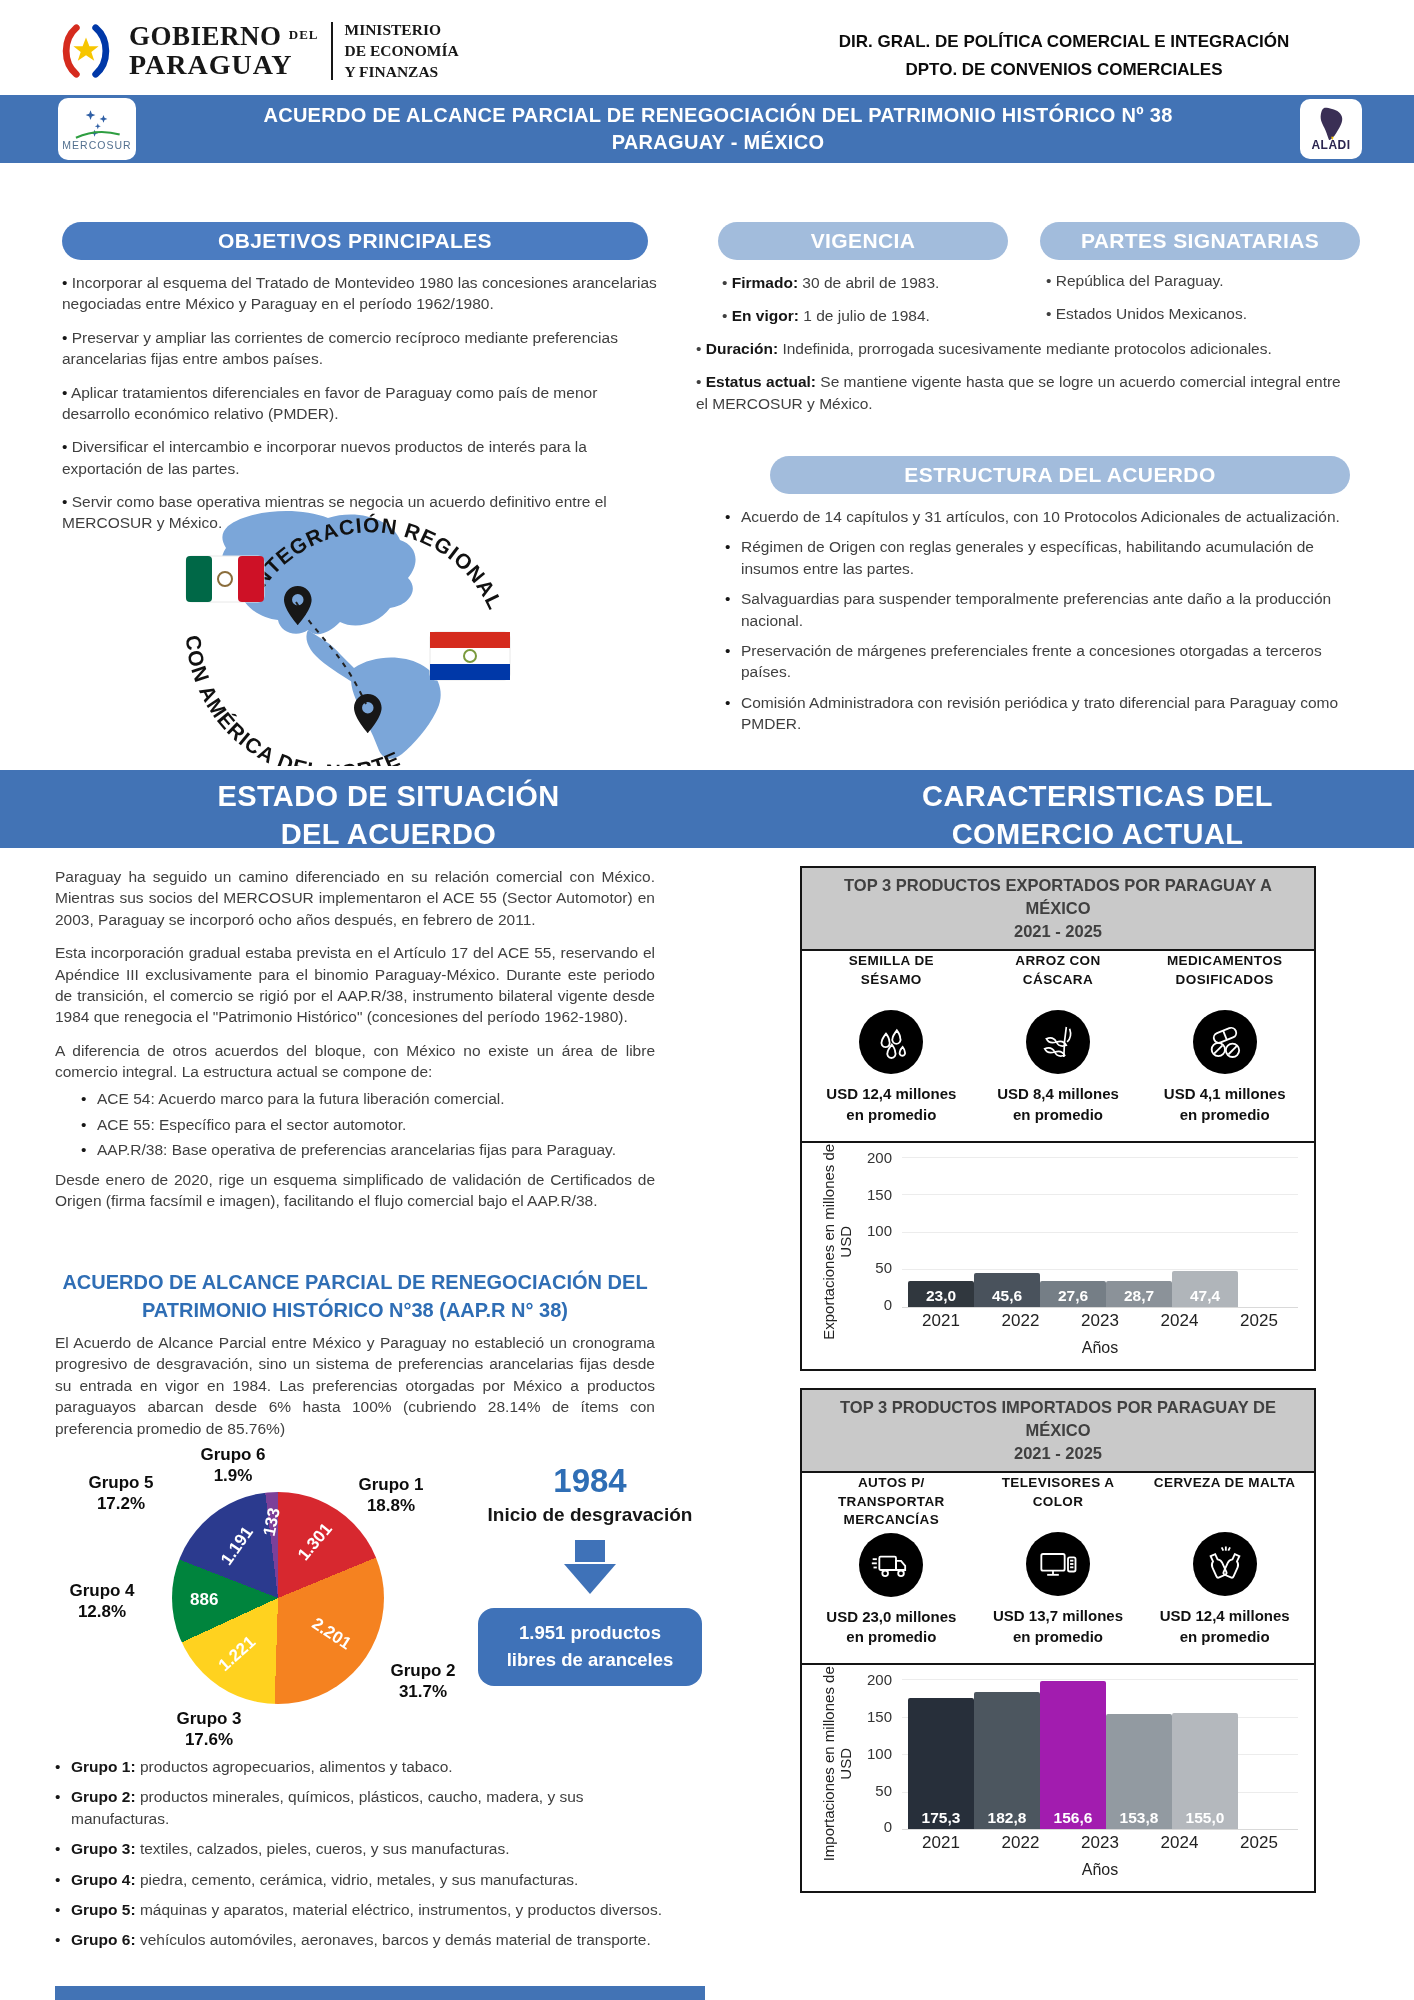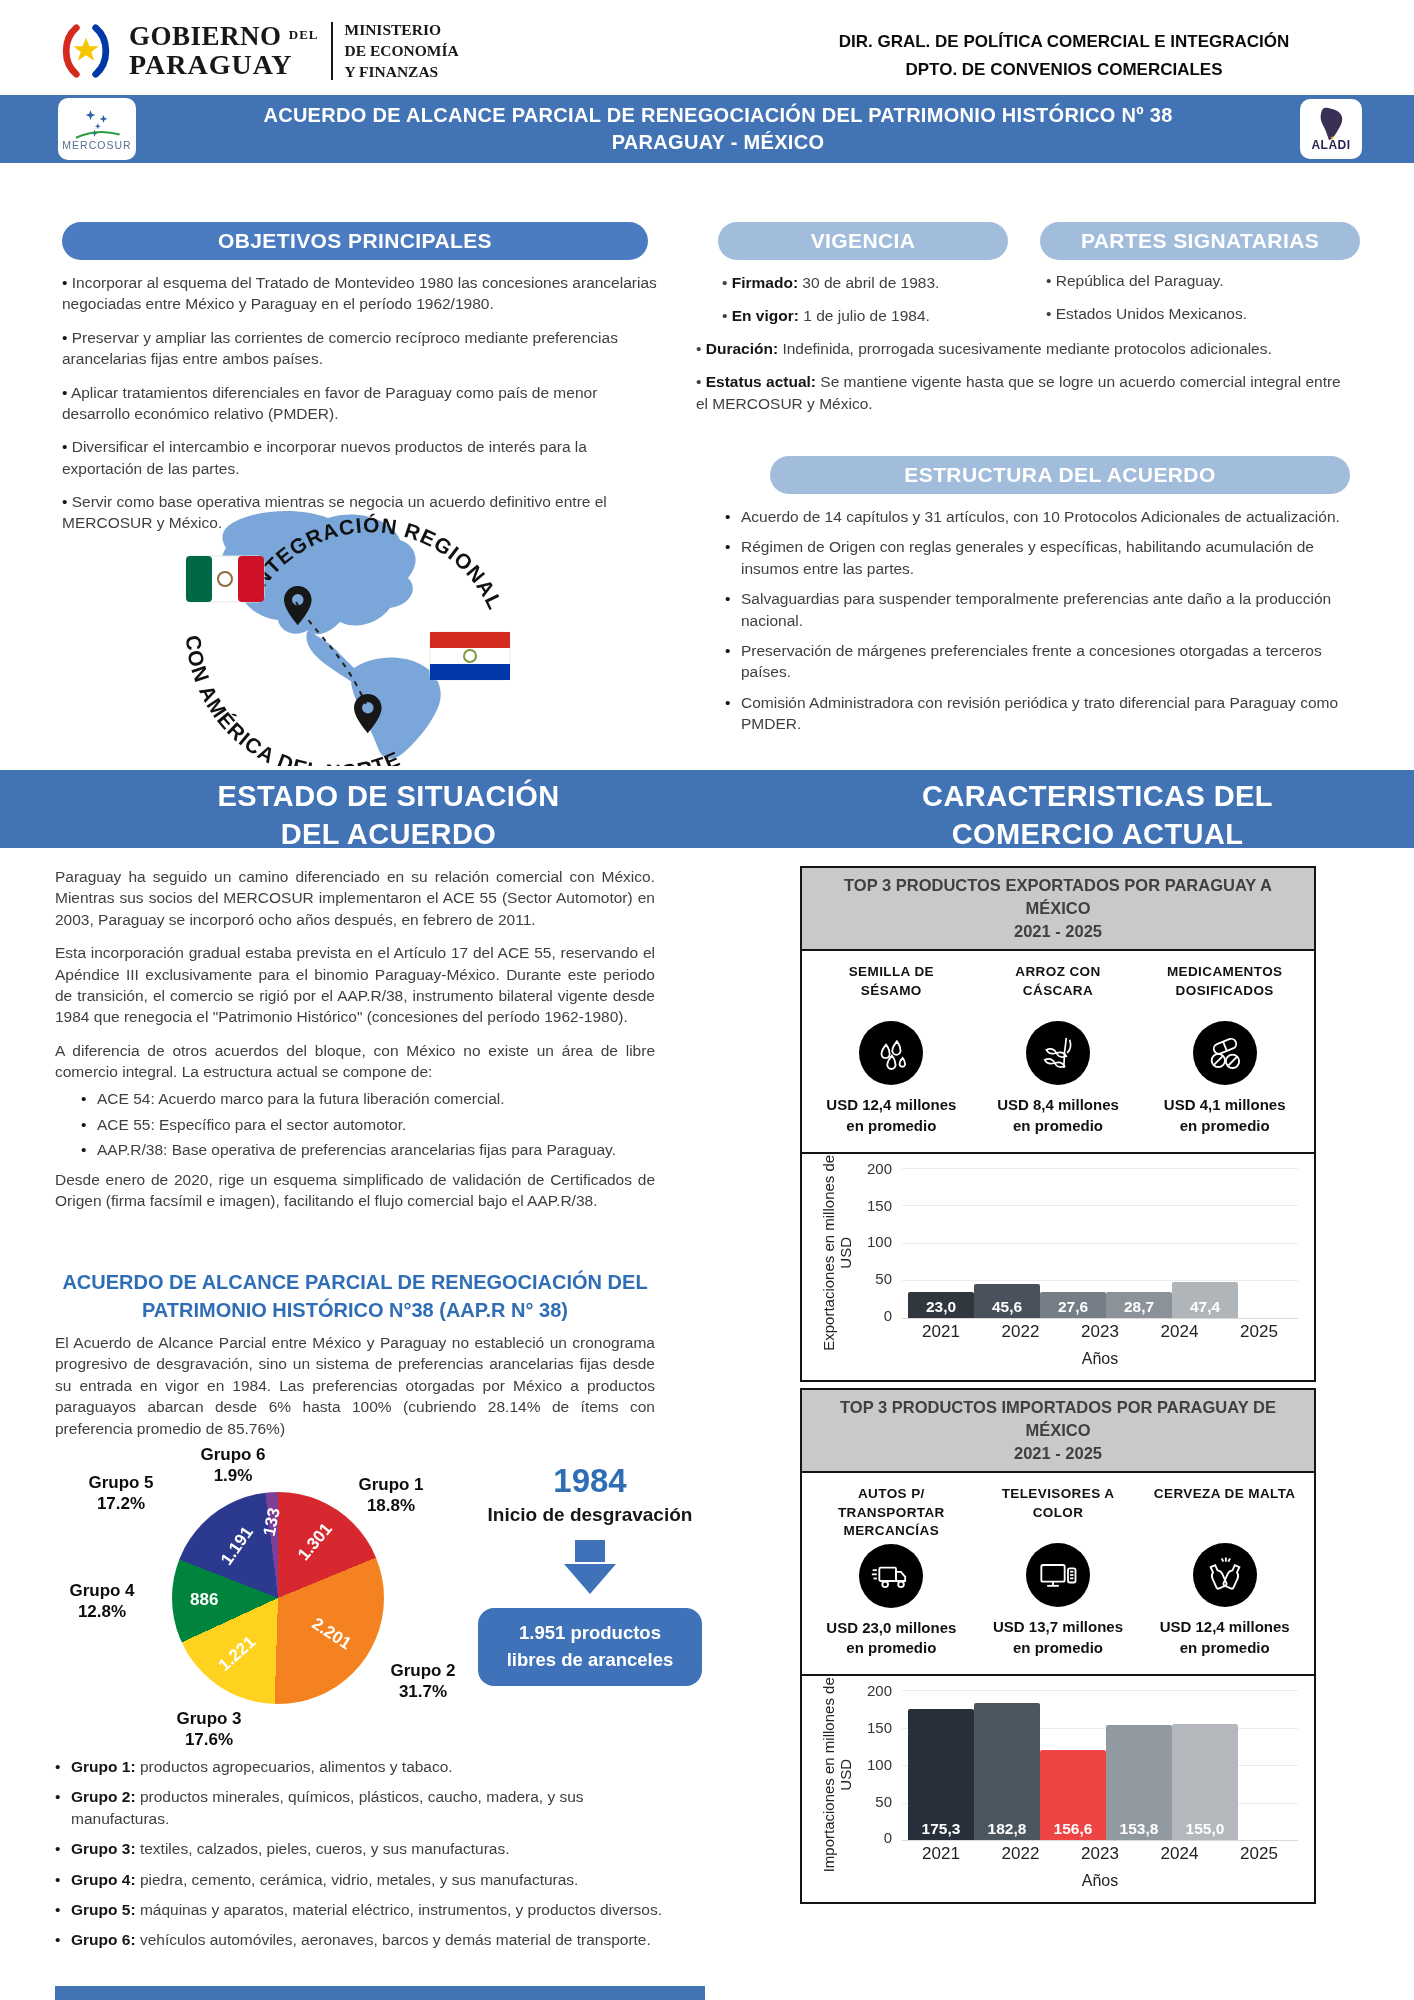--- a/index.html
+++ b/index.html
@@ -64,21 +64,21 @@
   .tl-arrow{width:0;height:0;margin:2px auto 0;border-left:26px solid transparent;border-right:26px solid transparent;
             border-top:30px solid #3f72b8;}
   .tl-arrow-stem{width:30px;height:22px;background:#3f72b8;margin:14px auto 0;}
   .tl-box{margin-top:14px;background:#3f72b8;border-radius:16px;color:#fff;font-weight:bold;
           font-size:18.5px;line-height:1.45;padding:12px 6px;}
 
   
   .panel{left:800px;width:512px;border:2px solid #141414;background:#fff;}
   .phead{background:#c9c9c9;border-bottom:2px solid #141414;text-align:center;font-weight:bold;
          color:#404040;font-size:16.5px;line-height:1.4;padding:6px 10px;}
-  .pprod{display:flex;padding:12px 6px 16px;justify-content:center;}
+  .pprod{display:flex;padding:1px 6px 16px;justify-content:center;}
   .pcol{flex:1;text-align:center;}
   .pname{font-weight:bold;color:#111;font-size:13.5px;line-height:1.35;letter-spacing:.4px;width:150px;margin:0 auto;min-height:54px;
          display:flex;align-items:flex-start;justify-content:center;}
   .picon{width:64px;height:64px;border-radius:50%;background:#000;margin:4px auto 10px;display:flex;align-items:center;justify-content:center;}
   .pval2{font-weight:bold;color:#111;font-size:15px;line-height:1.35;}
 
   .chartbox{position:relative;height:226px;border-top:2px solid #141414;}
   .ylab{position:absolute;left:-74px;top:82px;width:220px;text-align:center;font-size:15px;line-height:1.12;color:#222;
         transform:rotate(-90deg);}
   .ticks{position:absolute;left:50px;top:6px;width:40px;height:164px;display:flex;flex-direction:column;
@@ -517,21 +517,21 @@
       <div class="grid" style="top:89px;"></div>
       <div class="grid" style="top:126.5px;"></div>
       <div class="grid" style="top:164px;background:#d9d9d9;"></div>
       <div class="plot">
         <div class="bar" style="height: 131.475px; background: rgb(39, 47, 58);">
             <span class="blab">175,3</span>
           </div>
         <div class="bar" style="height: 137.1px; background: rgb(76, 86, 95);">
             <span class="blab">182,8</span>
           </div>
-        <div class="bar" style="height: 90px; background: #ef4444;">
+        <div class="bar" style="height: 148px; background: #a21caf;">
             <span class="blab">156,6</span>
           </div>
         <div class="bar" style="height: 115.35px; background: rgb(146, 154, 161);">
             <span class="blab">153,8</span>
           </div>
         <div class="bar" style="height: 116.25px; background: rgb(180, 184, 189);">
             <span class="blab">155,0</span>
           </div>
       </div>
       <div class="years">

